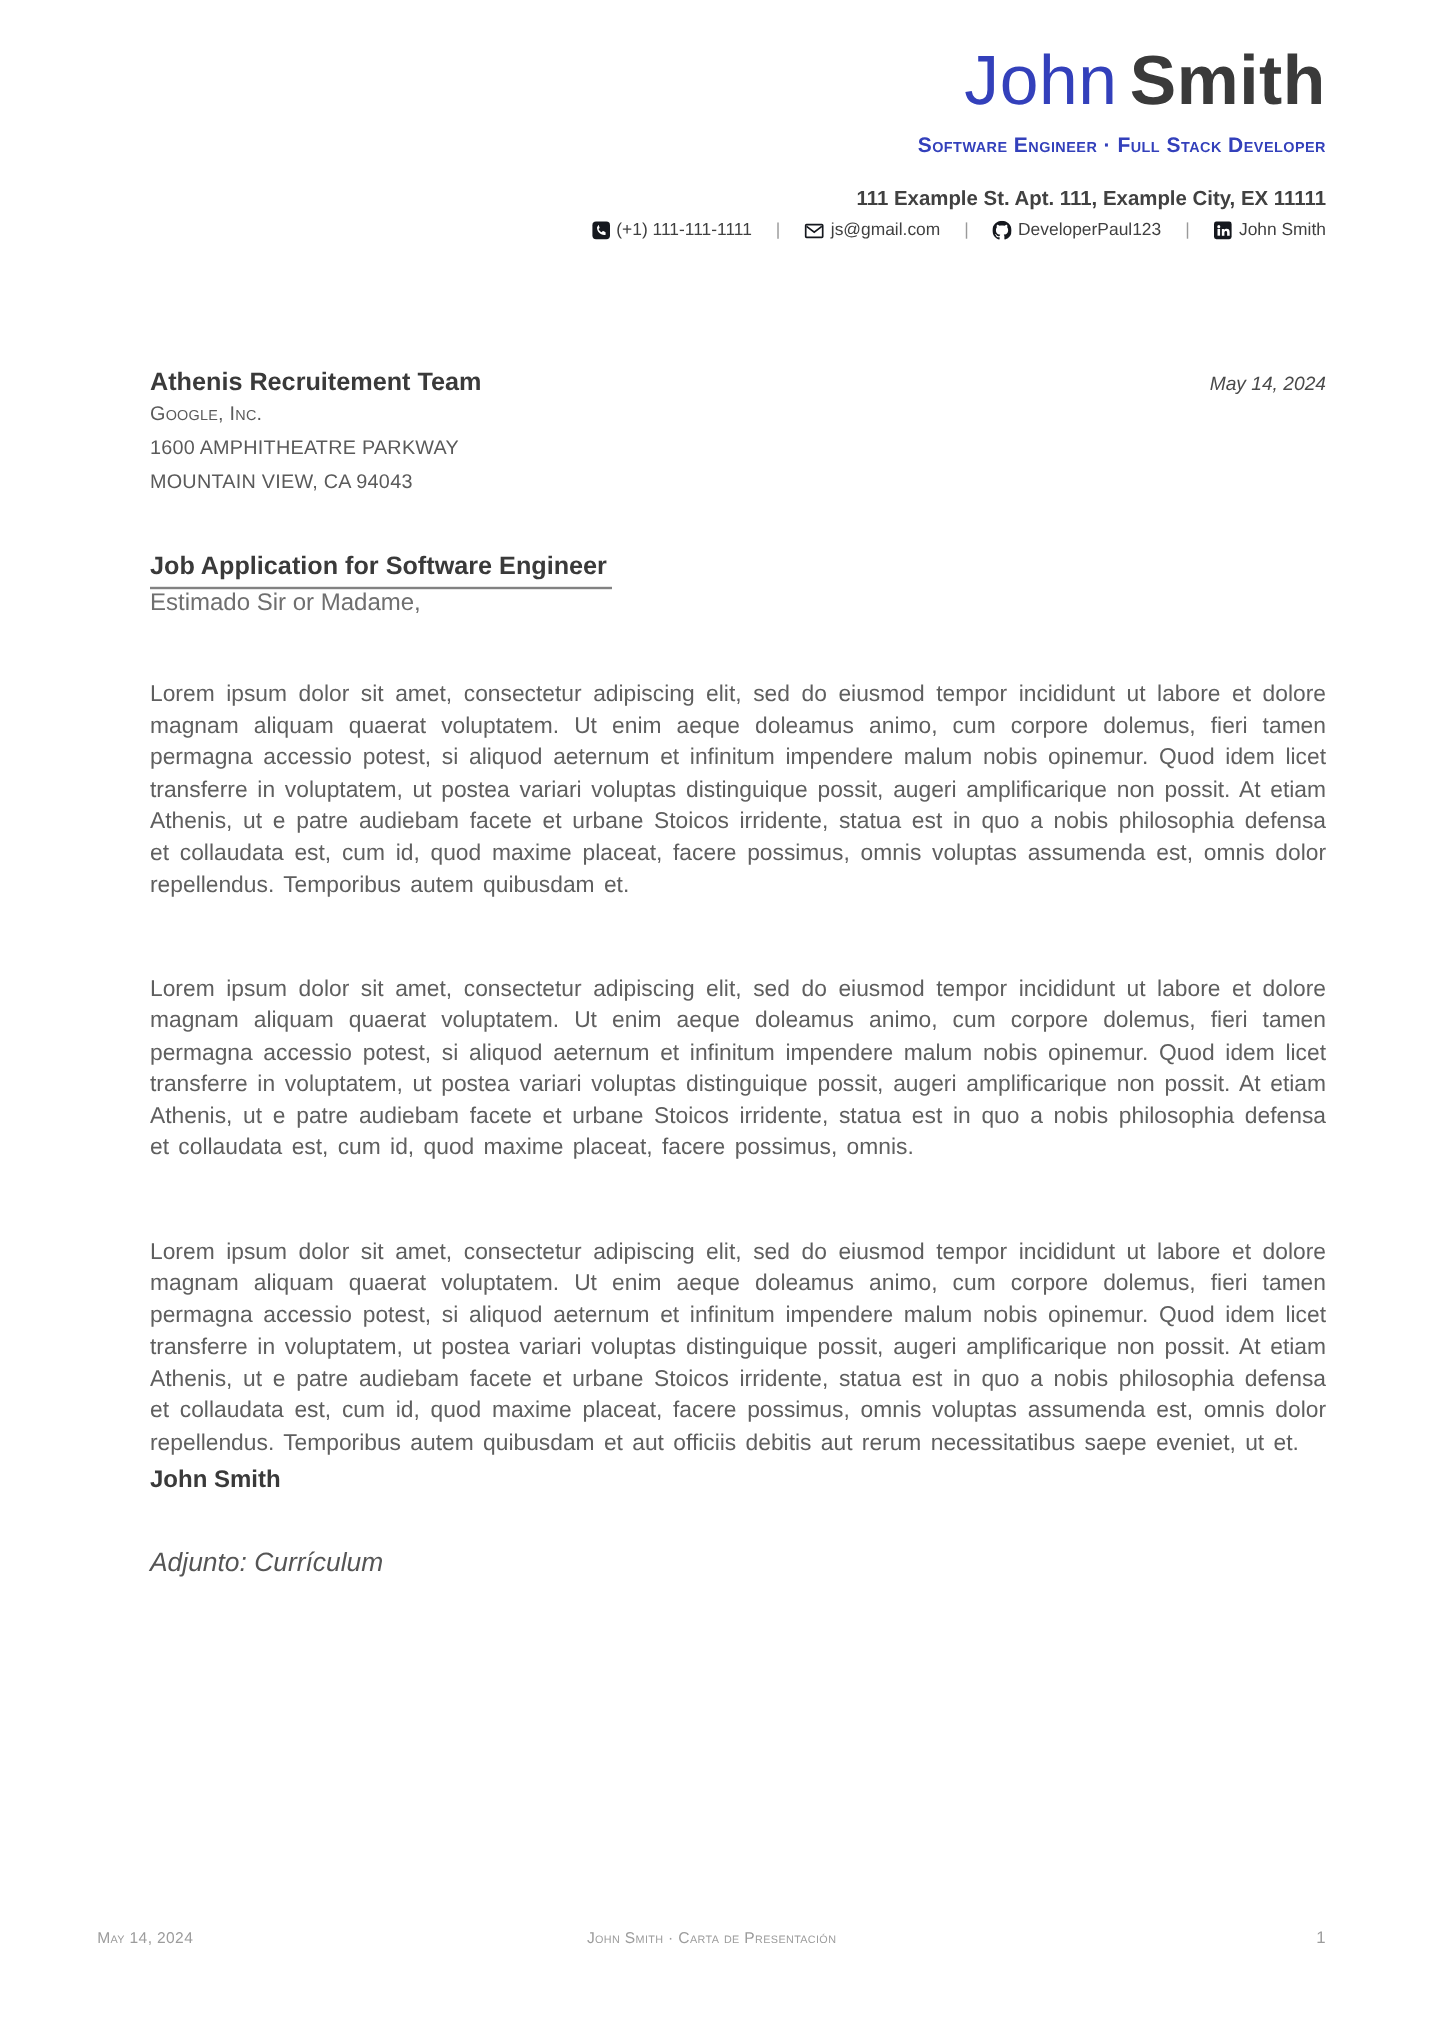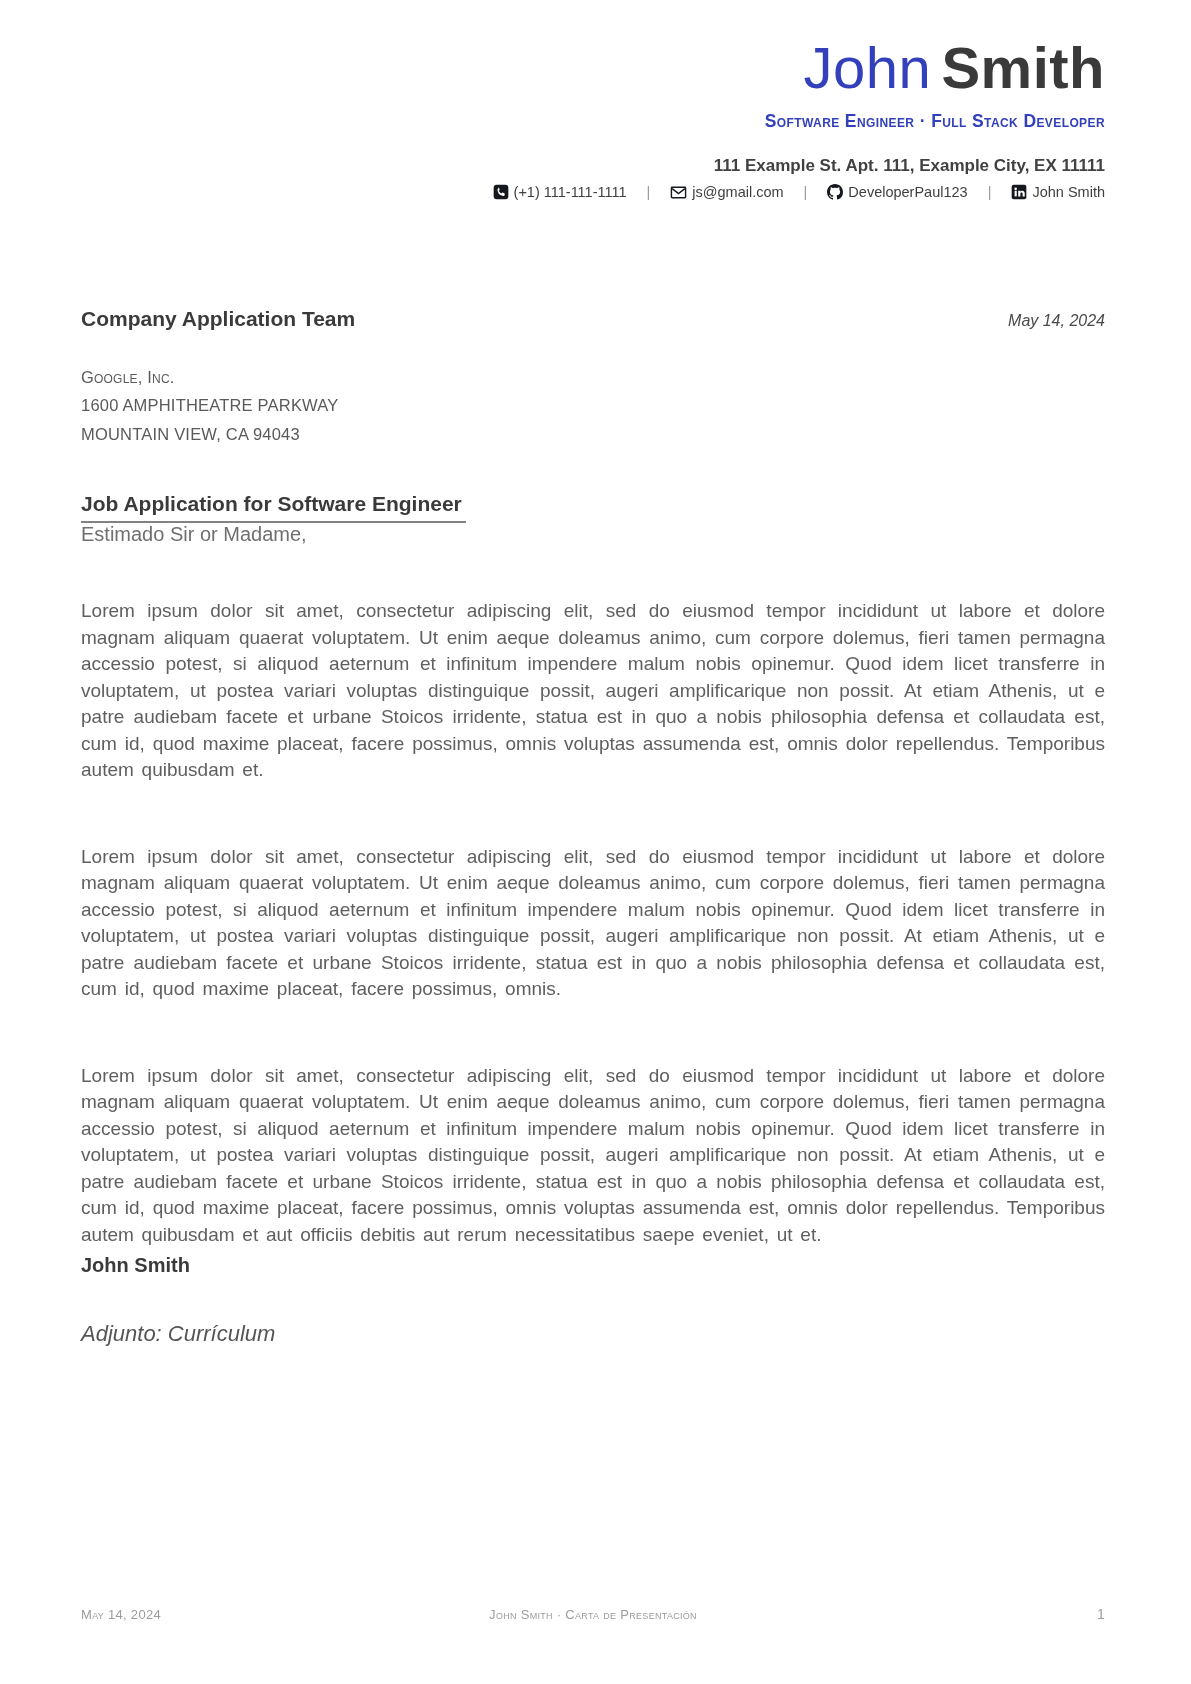--- a/index.html
+++ b/index.html
@@ -4,20 +4,21 @@
 <style>
   * { margin:0; padding:0; box-sizing:border-box; }
   html,body { background:#ffffff; }
   .page {
     position:relative;
     width:1191px; height:1668px;
     margin:0 auto;
     background:#ffffff;
     font-family:"Liberation Sans", sans-serif;
     overflow:hidden;
+    padding-left:44px;
   }
   .content { padding:38px 86px 0 81px; }
 
   
   .header { text-align:right; }
   .name { font-size:58px; line-height:1.05; letter-spacing:0.5px; }
   .name .first { font-weight:200; color:var(--accent); }
   .name .last  { font-weight:700; color:#3a3a3a; margin-left:10px; }
   .position {
     margin-top:12px;
@@ -37,21 +38,21 @@
   .contact-item svg { display:block; }
   .sep { color:#9a9a9a; margin:0 8px; }
 
   
   .recipient-row {
     margin-top:106px;
     display:flex; justify-content:space-between; align-items:baseline;
   }
   .recipient-title { font-size:21px; font-weight:700; color:#3a3a3a; }
   .letter-date { font-style:italic; font-size:16px; color:#4a4a4a; }
-  .recipient-address { margin-top:32px; }
+  .recipient-address { }
   .addr-line {
     font-variant:small-caps;
     font-size:16.5px; line-height:28.5px;
     color:#5a5a5a; letter-spacing:0.2px;
   }
 
   
   .subject-wrap { margin-top:44px; }
   .subject {
     display:inline-block;
@@ -133,21 +134,21 @@
                 <rect x="5.4" y="10.2" width="3.2" height="8.4" fill="#ffffff"></rect>
                 <path d="M10.8 10.2h3.1v1.3c.5-.9 1.6-1.5 3-1.5 2.4 0 3.7 1.5 3.7 4.2v4.4h-3.2v-4c0-1.3-.5-2-1.6-2-1 0-1.8.7-1.8 2.1v3.9h-3.2z" fill="#ffffff"></path>
               </svg>
           </span>
           <span>John Smith</span>
         </span>
       </div>
     </div>
 
     <div class="recipient-row">
-      <div class="recipient-title">Company Application Team</div>
+      <div class="recipient-title">Athenis Recruitement Team</div>
       <div class="letter-date">May 14, 2024</div>
     </div>
     <div class="recipient-address">
       <div class="addr-line">Google, Inc.</div>
       <div class="addr-line">1600 AMPHITHEATRE PARKWAY</div>
       <div class="addr-line">MOUNTAIN VIEW, CA 94043</div>
     </div>
 
     <div class="subject-wrap">
       <span class="subject">Job Application for Software Engineer</span>

